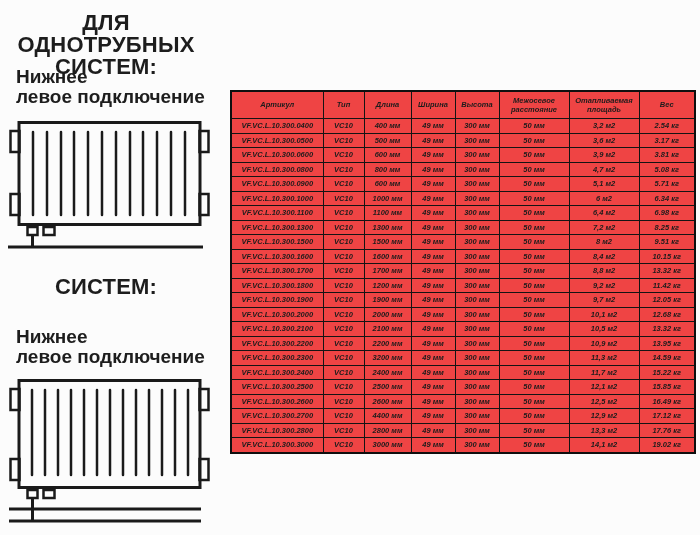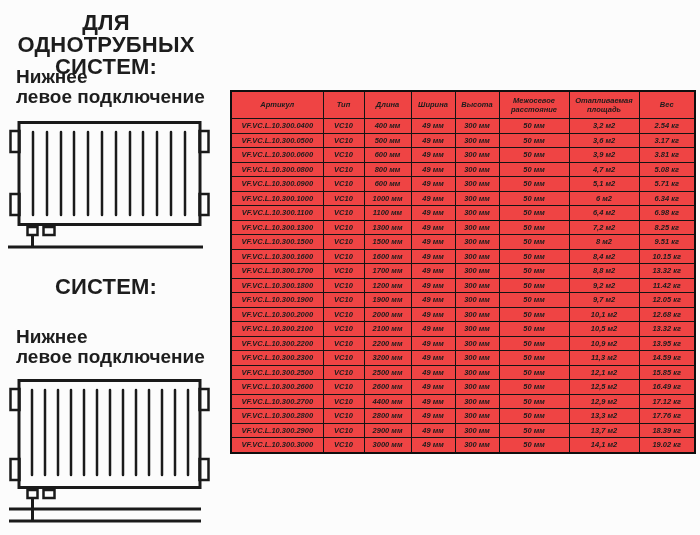--- a/index.html
+++ b/index.html
@@ -334,20 +334,30 @@
           <td>VF.VC.L.10.300.2300</td>
           <td>VC10</td>
           <td>3200 мм</td>
           <td>49 мм</td>
           <td>300 мм</td>
           <td>50 мм</td>
           <td>11,3 м2</td>
           <td>14.59 кг</td>
         </tr>
         <tr>
+          <td>VF.VC.L.10.300.2400</td>
+          <td>VC10</td>
+          <td>2400 мм</td>
+          <td>49 мм</td>
+          <td>300 мм</td>
+          <td>50 мм</td>
+          <td>11,7 м2</td>
+          <td>15.22 кг</td>
+        </tr>
+        <tr>
           <td>VF.VC.L.10.300.2500</td>
           <td>VC10</td>
           <td>2500 мм</td>
           <td>49 мм</td>
           <td>300 мм</td>
           <td>50 мм</td>
           <td>12,1 м2</td>
           <td>15.85 кг</td>
         </tr>
         <tr>
@@ -374,30 +384,20 @@
           <td>VF.VC.L.10.300.2800</td>
           <td>VC10</td>
           <td>2800 мм</td>
           <td>49 мм</td>
           <td>300 мм</td>
           <td>50 мм</td>
           <td>13,3 м2</td>
           <td>17.76 кг</td>
         </tr>
         <tr>
-          <td>VF.VC.L.10.300.2900</td>
-          <td>VC10</td>
-          <td>2900 мм</td>
-          <td>49 мм</td>
-          <td>300 мм</td>
-          <td>50 мм</td>
-          <td>13,7 м2</td>
-          <td>18.39 кг</td>
-        </tr>
-        <tr>
           <td>VF.VC.L.10.300.3000</td>
           <td>VC10</td>
           <td>3000 мм</td>
           <td>49 мм</td>
           <td>300 мм</td>
           <td>50 мм</td>
           <td>14,1 м2</td>
           <td>19.02 кг</td>
         </tr>
       </tbody>

